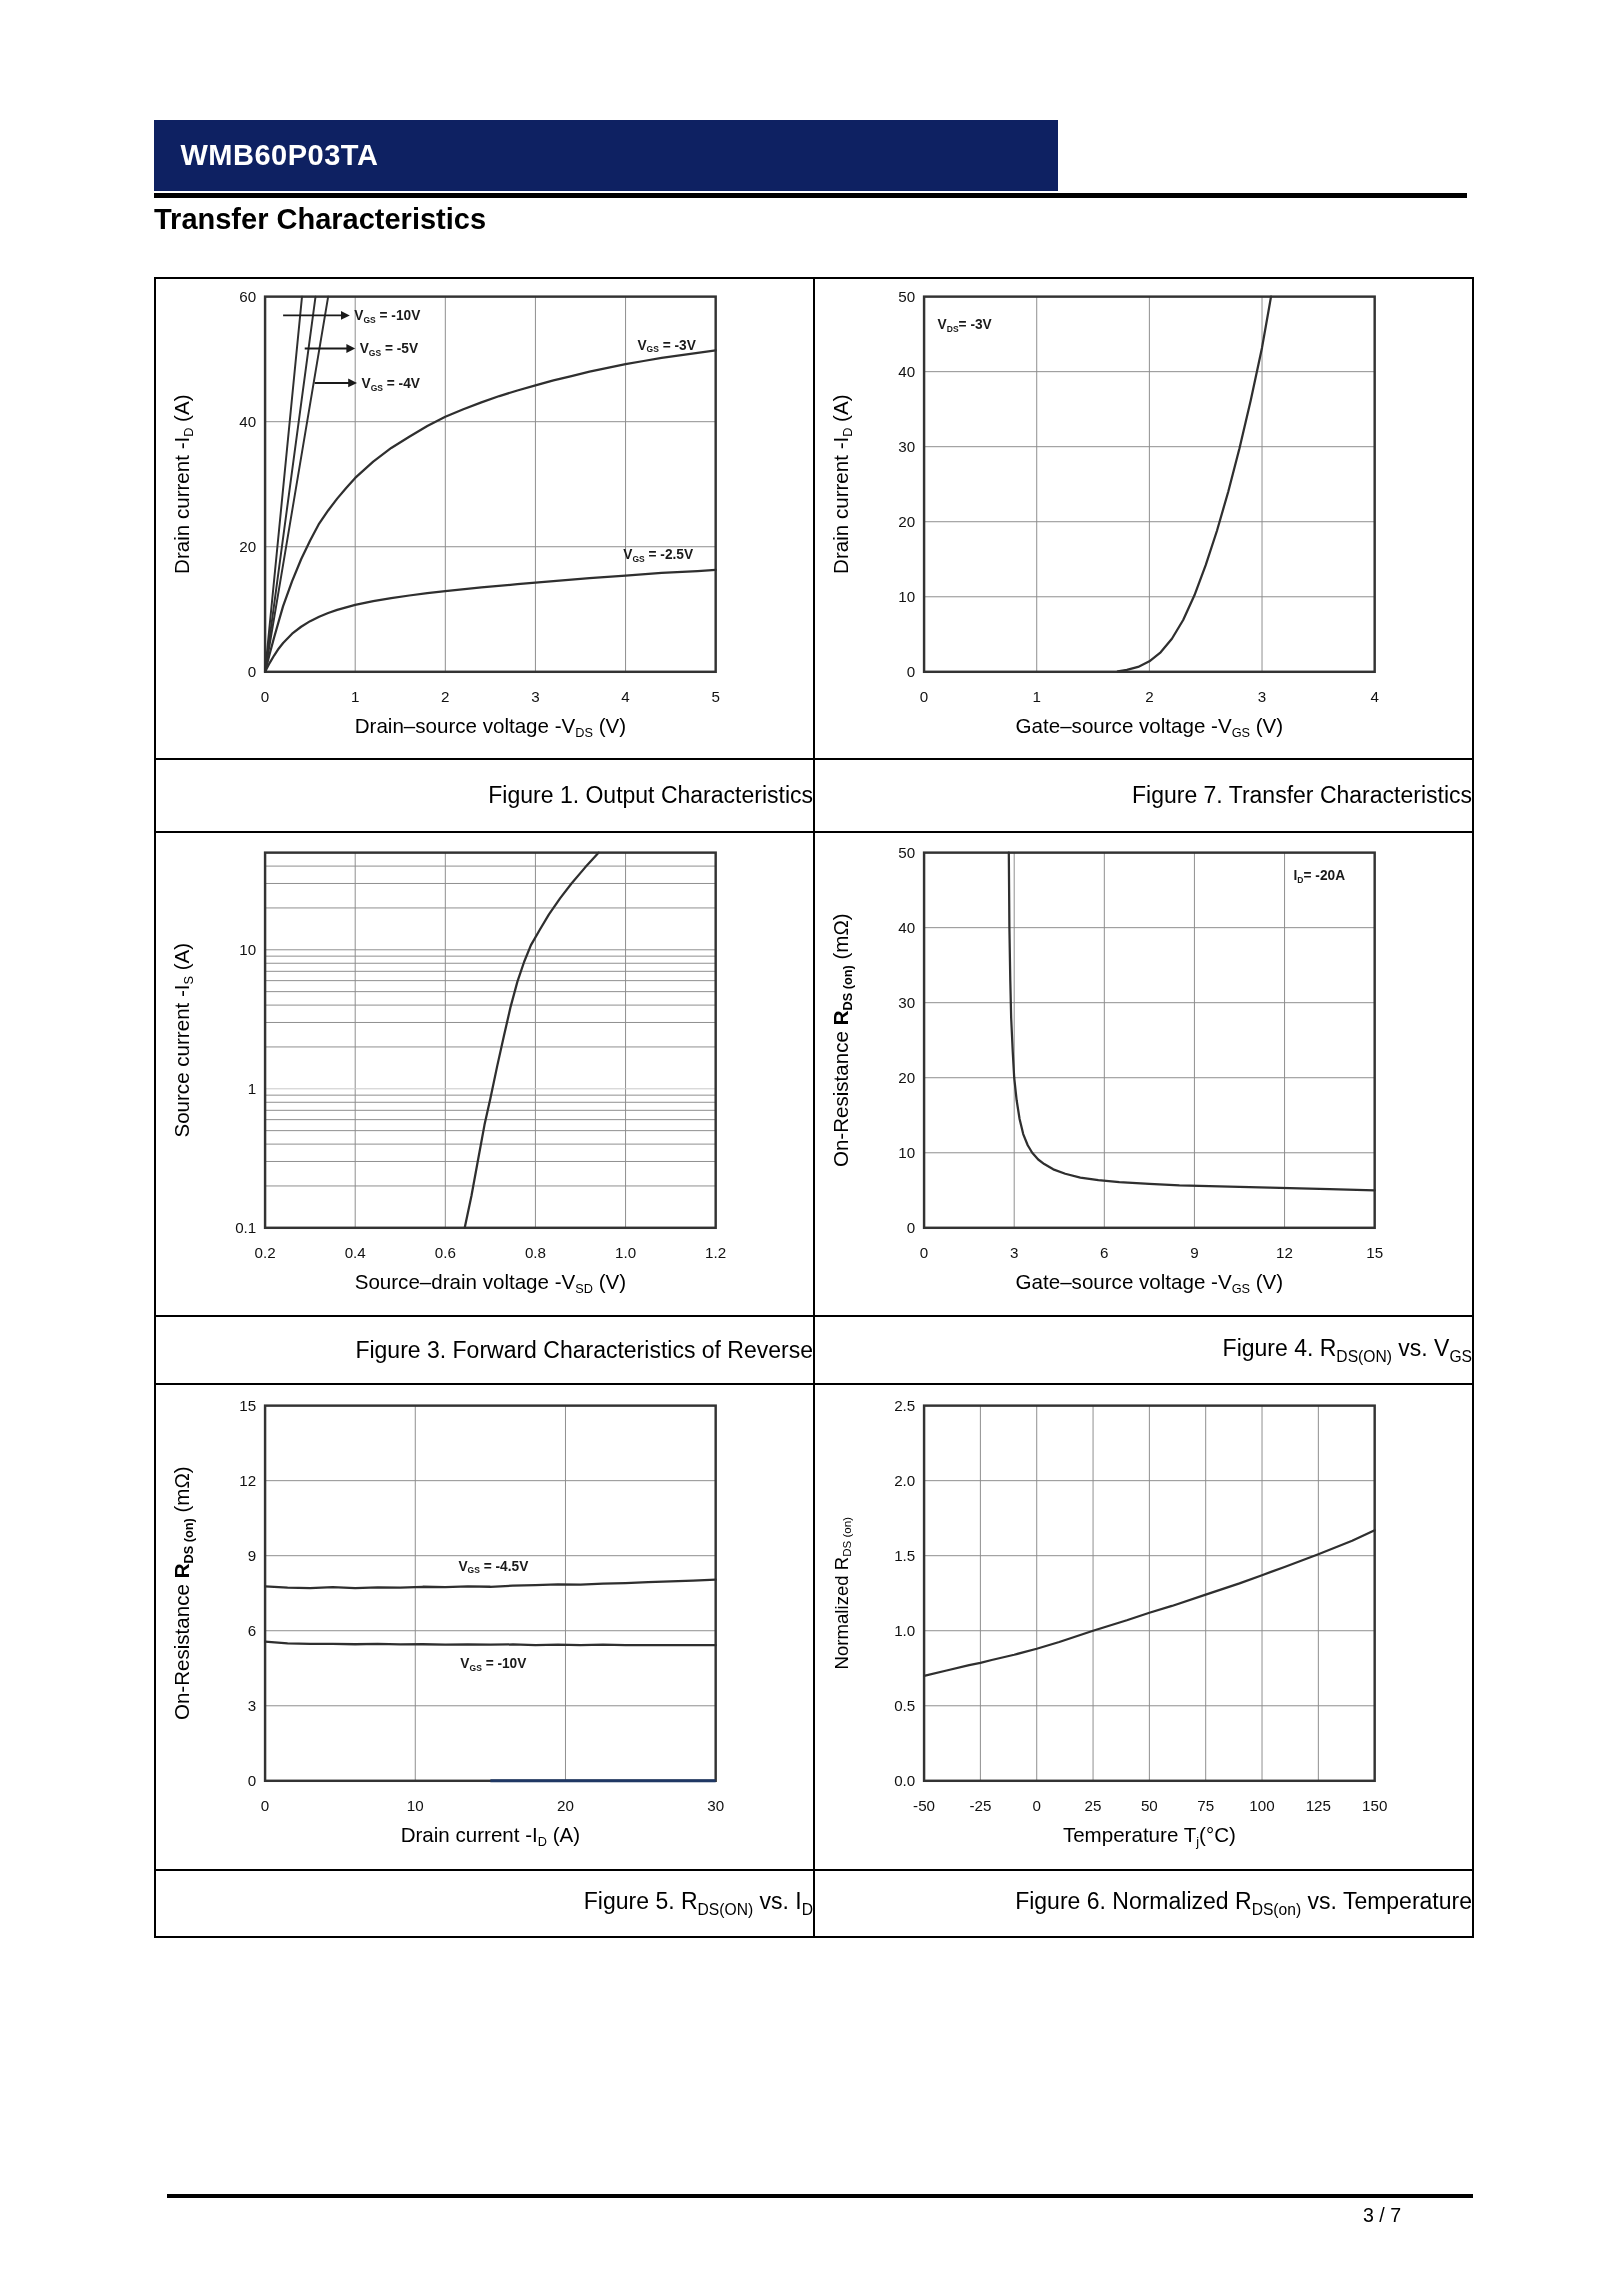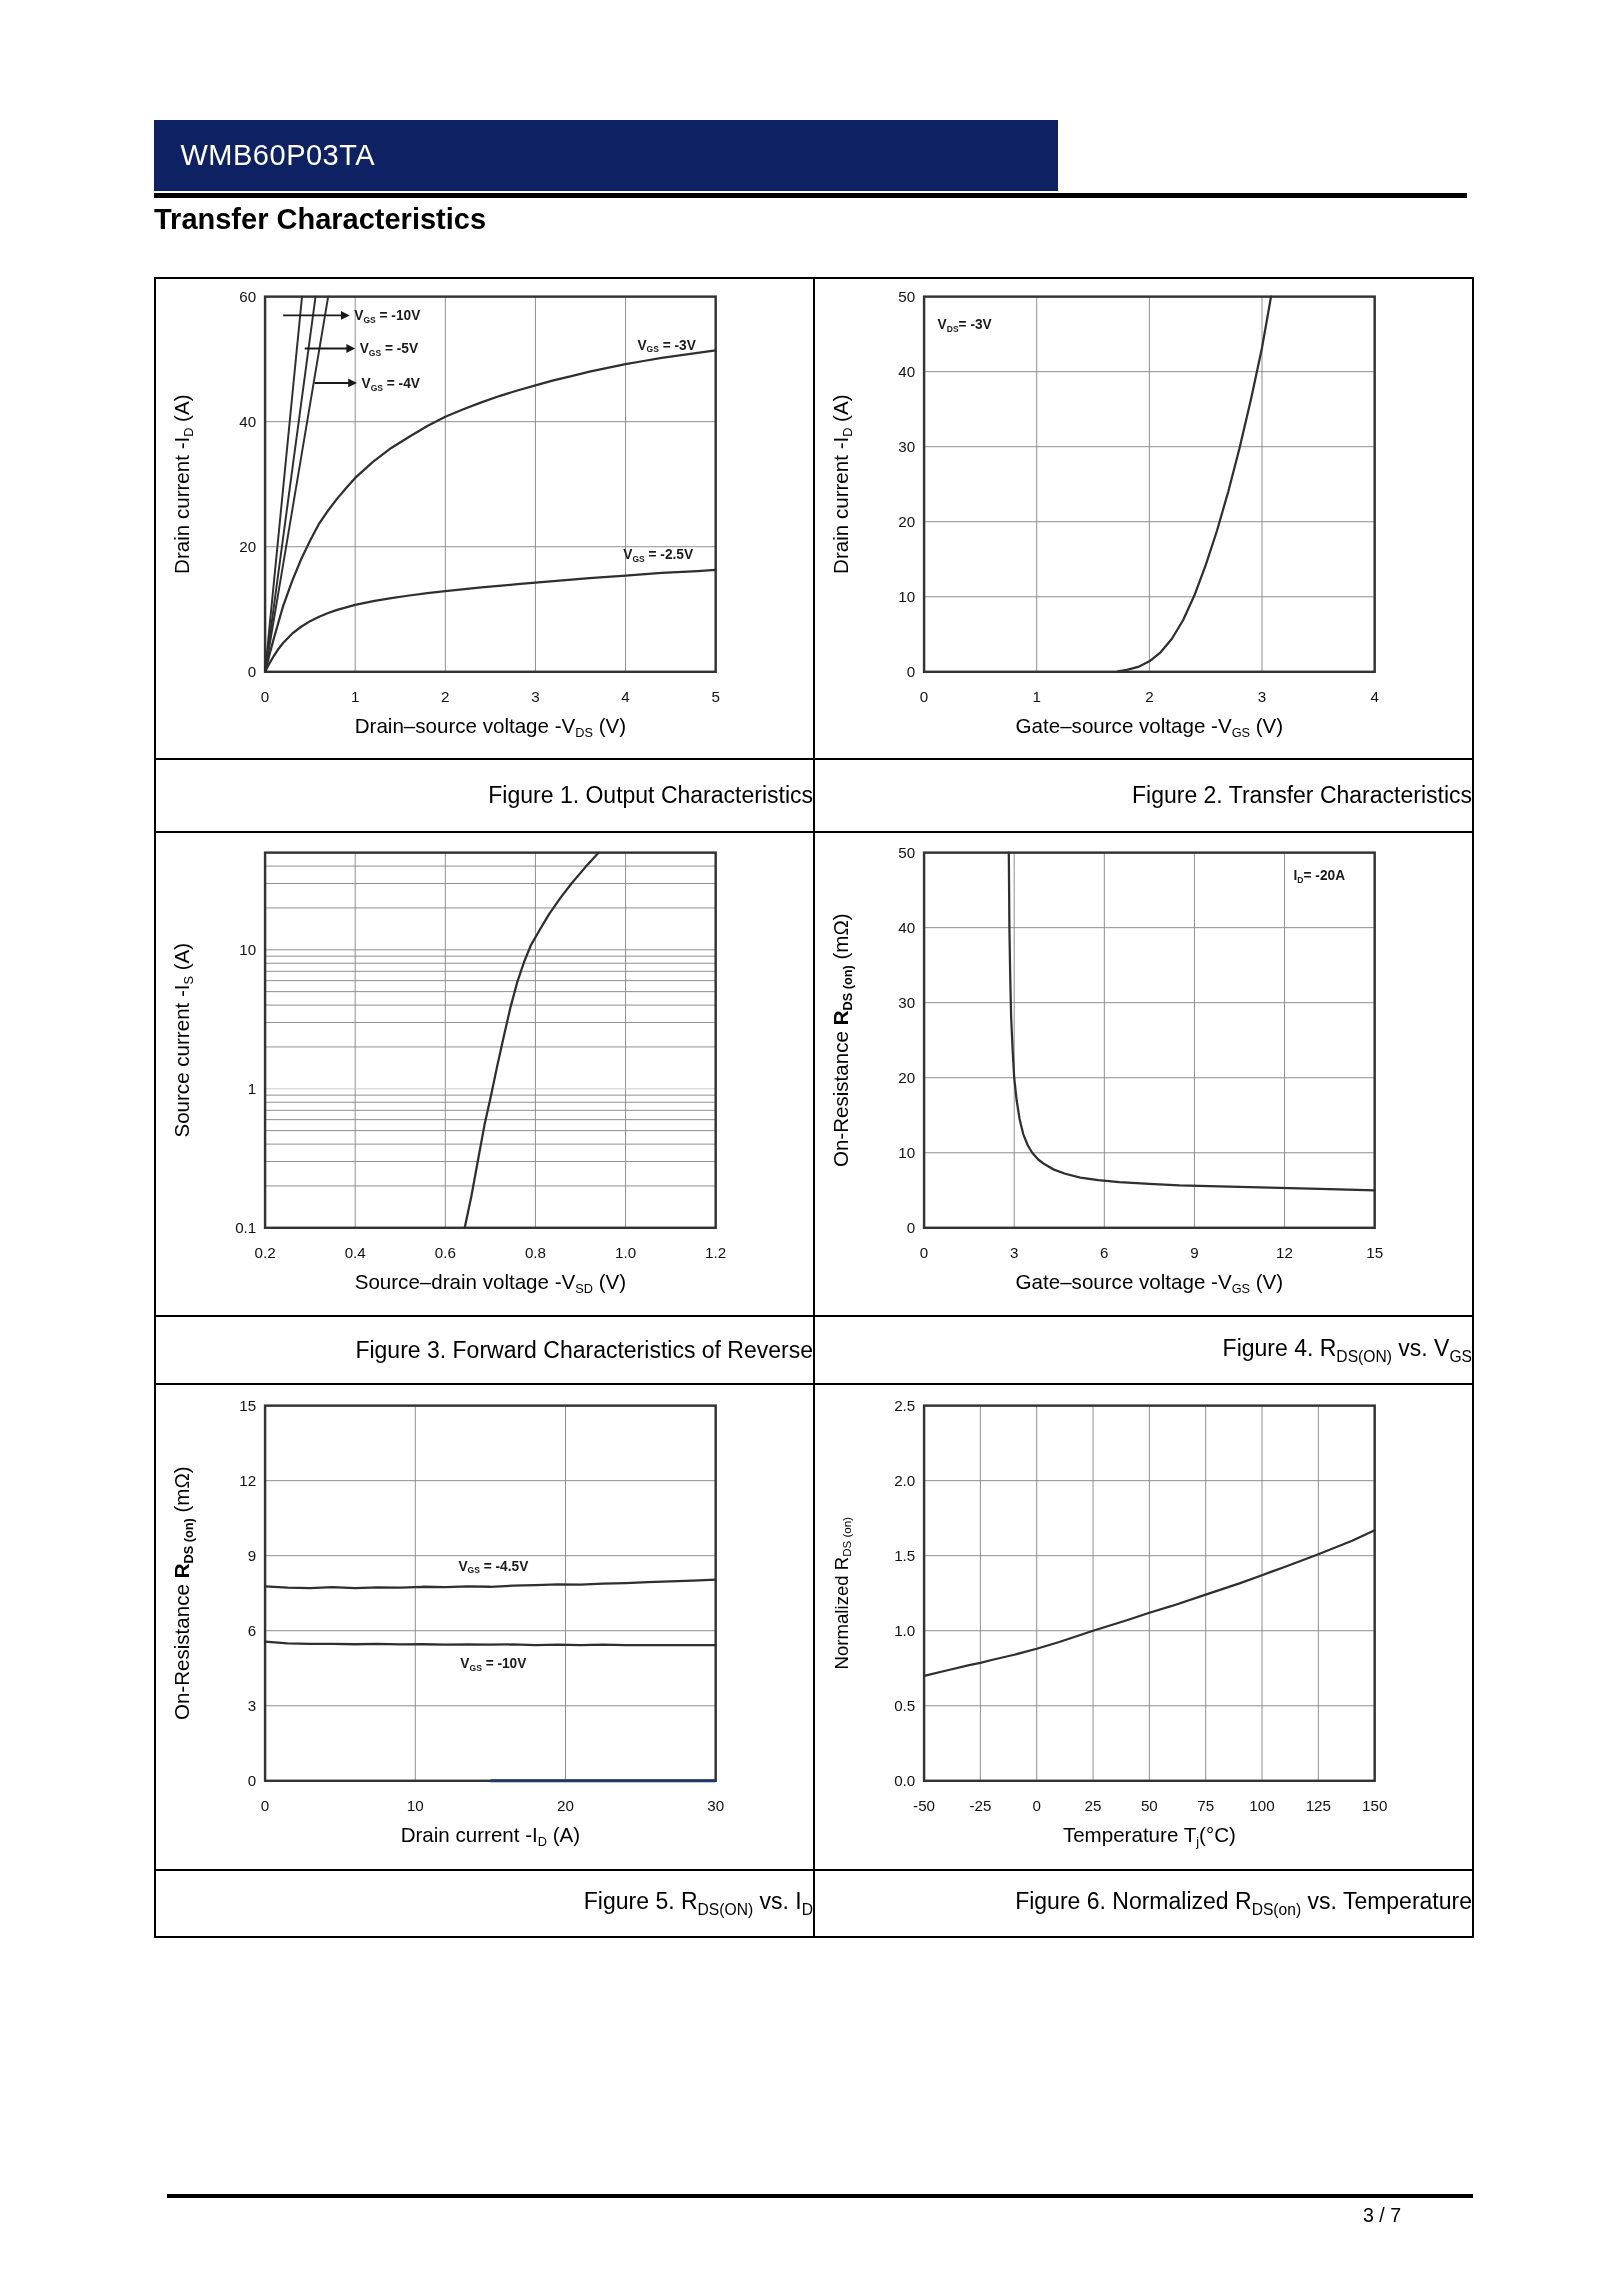--- a/index.html
+++ b/index.html
@@ -1,20 +1,20 @@
 <!DOCTYPE html>
 <html><head>
 <meta charset="utf-8">
 <style>
   html,body{margin:0;padding:0;background:#ffffff;}
   body{font-family:"Liberation Sans", sans-serif;}
   .page{position:relative;width:1621px;height:2293px;background:#fff;overflow:hidden;}
   .header-bar{position:absolute;left:154px;top:120px;width:904px;height:71px;
     display:flex;align-items:center;padding-left:26.5px;box-sizing:border-box;}
-  .header-bar span{color:#fff;font-size:29px;font-weight:normal;letter-spacing:0.5px;}
+  .header-bar span{color:#fff;font-size:29px;font-weight:bold;letter-spacing:0.5px;}
   .header-rule{position:absolute;left:154px;top:193px;width:1313px;height:4.9px;background:#000;}
   .section-title{position:absolute;left:154px;top:203px;margin:0;font-size:29px;font-weight:bold;color:#000;}
   .figures-table{position:absolute;left:154px;top:277px;width:1313px;border-collapse:collapse;table-layout:fixed;}
   .figures-table td{border:2.9px solid #000;padding:0;}
   .chart-cell{width:657px;height:479px;vertical-align:middle;text-align:center;}
   .row2 .chart-cell{height:482px;}
   .row3 .chart-cell{height:484px;}
   .caption-cell{height:71px;text-align:right;vertical-align:middle;font-size:23px;color:#000;}
   .caption-cell sub{font-size:0.68em;}
   .row2c .caption-cell{height:66px;margin-left:16px;}
@@ -101,21 +101,21 @@
               <text x="99" y="99.59999999999997" text-anchor="end" font-size="15.5" fill="#111111">40</text>
               <text x="99" y="23" text-anchor="end" font-size="15.5" fill="#111111">50</text>
               <text x="338" y="463" text-anchor="middle" fill="#000"><tspan dy="0.0" font-size="21">Gate–source voltage -V</tspan><tspan dy="4.2" font-size="13.0">GS</tspan><tspan dy="-4.2" font-size="21"> (V)</tspan></text>
               <text x="30" y="209.5" text-anchor="middle" fill="#000" transform="rotate(-90 30 209.5)"><tspan dy="0.0" font-size="21">Drain current -I</tspan><tspan dy="4.2" font-size="13.0">D</tspan><tspan dy="-4.2" font-size="21"> (A)</tspan></text>
               <text x="121.8" y="51.34200000000004" text-anchor="start" fill="#1a1a1a" font-weight="bold"><tspan dy="0.0" font-size="14">V</tspan><tspan dy="2.8" font-size="8.7">DS</tspan><tspan dy="-2.8" font-size="14">= -3V</tspan></text>
             </svg>
       </td>
     </tr>
     <tr class="row1c">
       <td class="caption-cell"><span>Figure 1. Output Characteristics</span></td>
-      <td class="caption-cell"><span>Figure 2. Transfer Characteristics</span></td>
+      <td class="caption-cell"><span>Figure 7. Transfer Characteristics</span></td>
     </tr>
     <tr class="row2">
       <td class="chart-cell">
         <svg class="chart" width="651" height="479" viewBox="0 0 664 489">
               <line x1="200" y1="18" x2="200" y2="401" stroke="#8c8c8c" stroke-width="1"></line>
               <line x1="292" y1="18" x2="292" y2="401" stroke="#8c8c8c" stroke-width="1"></line>
               <line x1="384.00000000000006" y1="18" x2="384.00000000000006" y2="401" stroke="#8c8c8c" stroke-width="1"></line>
               <line x1="476" y1="18" x2="476" y2="401" stroke="#8c8c8c" stroke-width="1"></line>
               <line x1="108" y1="358.2820416106593" x2="568" y2="358.2820416106593" stroke="#8c8c8c" stroke-width="1"></line>
               <line x1="108" y1="333.2936378455282" x2="568" y2="333.2936378455282" stroke="#8c8c8c" stroke-width="1"></line>

